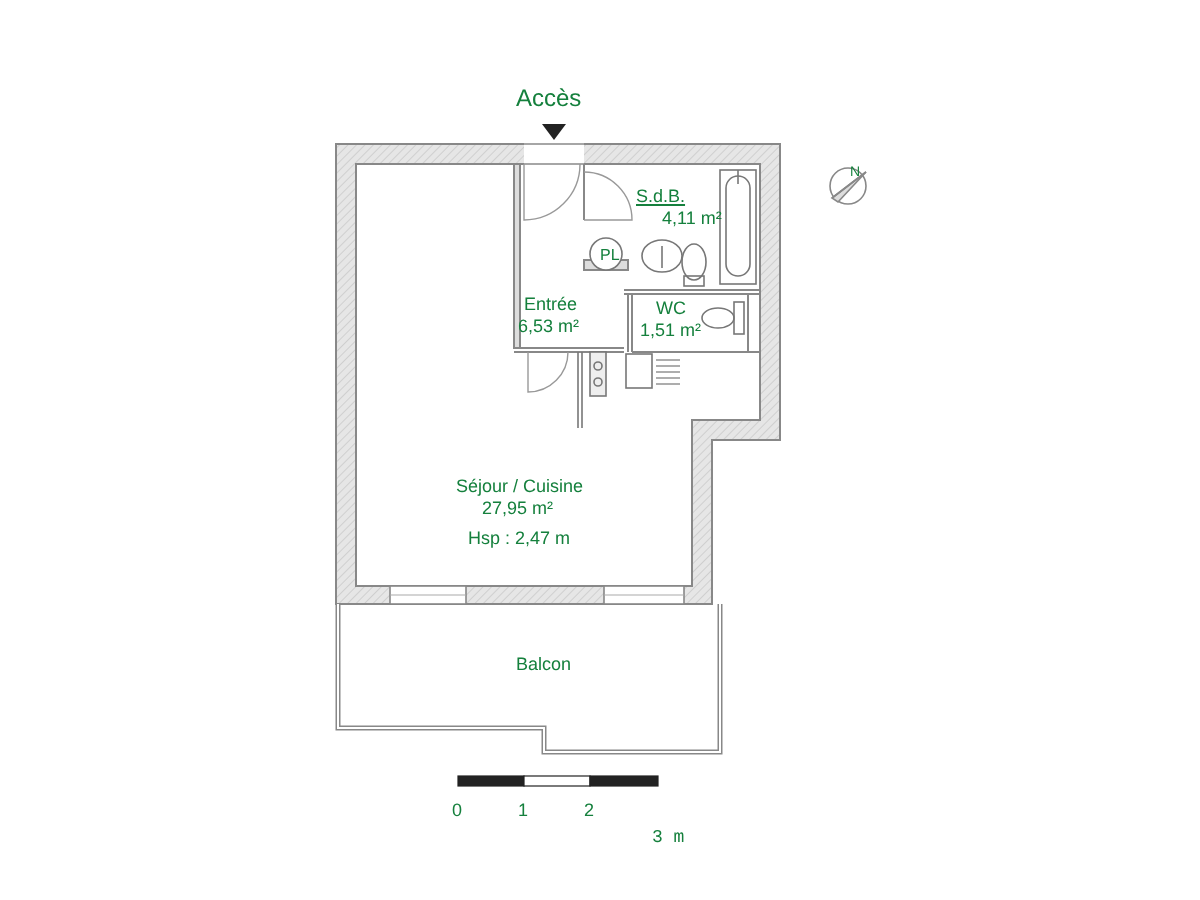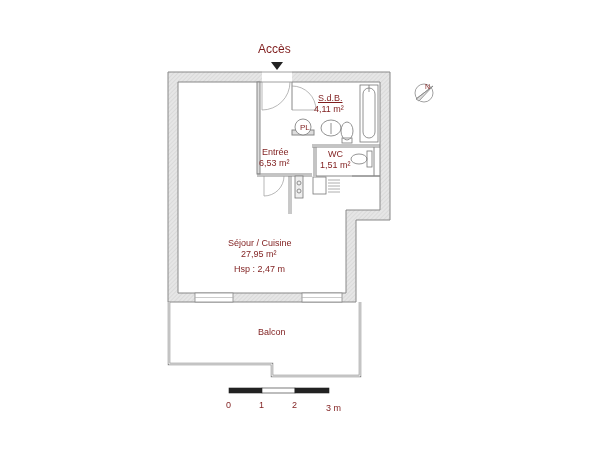--- a/index.html
+++ b/index.html
@@ -1,17 +1,17 @@
 <!DOCTYPE html>
 <html><head>
 <meta charset="utf-8">
 <style>
   html, body { margin:0; padding:0; background:#ffffff; }
   body { width:600px; height:450px; position:relative; overflow:hidden; font-family:"Liberation Sans", sans-serif; color:#222; }
-  .lbl { position:absolute; font-size:9px; line-height:11px; text-align:center; color:#7f1d1d; white-space:nowrap; }
+  .lbl { position:absolute; font-size:9px; line-height:11px; text-align:center; color:#15803d; white-space:nowrap; }
   svg { position:absolute; left:0; top:0; }
 </style>
 </head>
 <body>
 
 <svg width="600" height="450" viewBox="0 0 600 450">
   <defs>
     <pattern id="hatch" width="3" height="3" patternUnits="userSpaceOnUse" patternTransform="rotate(45)">
       <rect width="3" height="3" fill="#e6e6e6"></rect>
       <line x1="0" y1="0" x2="0" y2="3" stroke="#cfcfcf" stroke-width="1"></line>
@@ -103,34 +103,34 @@
   <g fill="none" stroke="#888" stroke-width="0.8">
     <circle cx="424" cy="93" r="9"></circle>
     <polygon points="433,86 416,99 419,101 433,86" fill="#ddd"></polygon>
     <line x1="416" y1="99" x2="433" y2="86"></line>
   </g>
 </svg>
 
 <div class="lbl" style="left:258px;top:42px;font-size:12px;line-height:14px;">Accès</div>
 
 <div class="lbl" style="left:318px;top:93px;text-decoration:underline;">S.d.B.</div>
-<div class="lbl" style="left:314px;top:104px;">4,11 m²</div>
+<div class="lbl" style="left:331px;top:104px;">4,11 m²</div>
 
 <div class="lbl" style="left:300px;top:122px;font-size:8px;">PL</div>
 
 <div class="lbl" style="left:262px;top:147px;">Entrée</div>
 <div class="lbl" style="left:259px;top:158px;">6,53 m²</div>
 
 <div class="lbl" style="left:328px;top:149px;">WC</div>
 <div class="lbl" style="left:320px;top:160px;">1,51 m²</div>
 
 <div class="lbl" style="left:228px;top:238px;">Séjour / Cuisine</div>
 <div class="lbl" style="left:241px;top:249px;text-align:center;">27,95 m²</div>
 <div class="lbl" style="left:234px;top:264px;">Hsp : 2,47 m</div>
 
 <div class="lbl" style="left:258px;top:327px;">Balcon</div>
 
 <div class="lbl" style="left:425px;top:81px;font-size:7px;">N</div>
 
 <div class="lbl" style="left:226px;top:400px;">0</div>
 <div class="lbl" style="left:259px;top:400px;">1</div>
 <div class="lbl" style="left:292px;top:400px;">2</div>
-<div class="lbl" style="left:326px;top:403px;">3 m</div>
+<div class="lbl" style="left:326px;top:414px;font-family:Liberation Mono, monospace;">3 m</div>
 
 </body></html>

